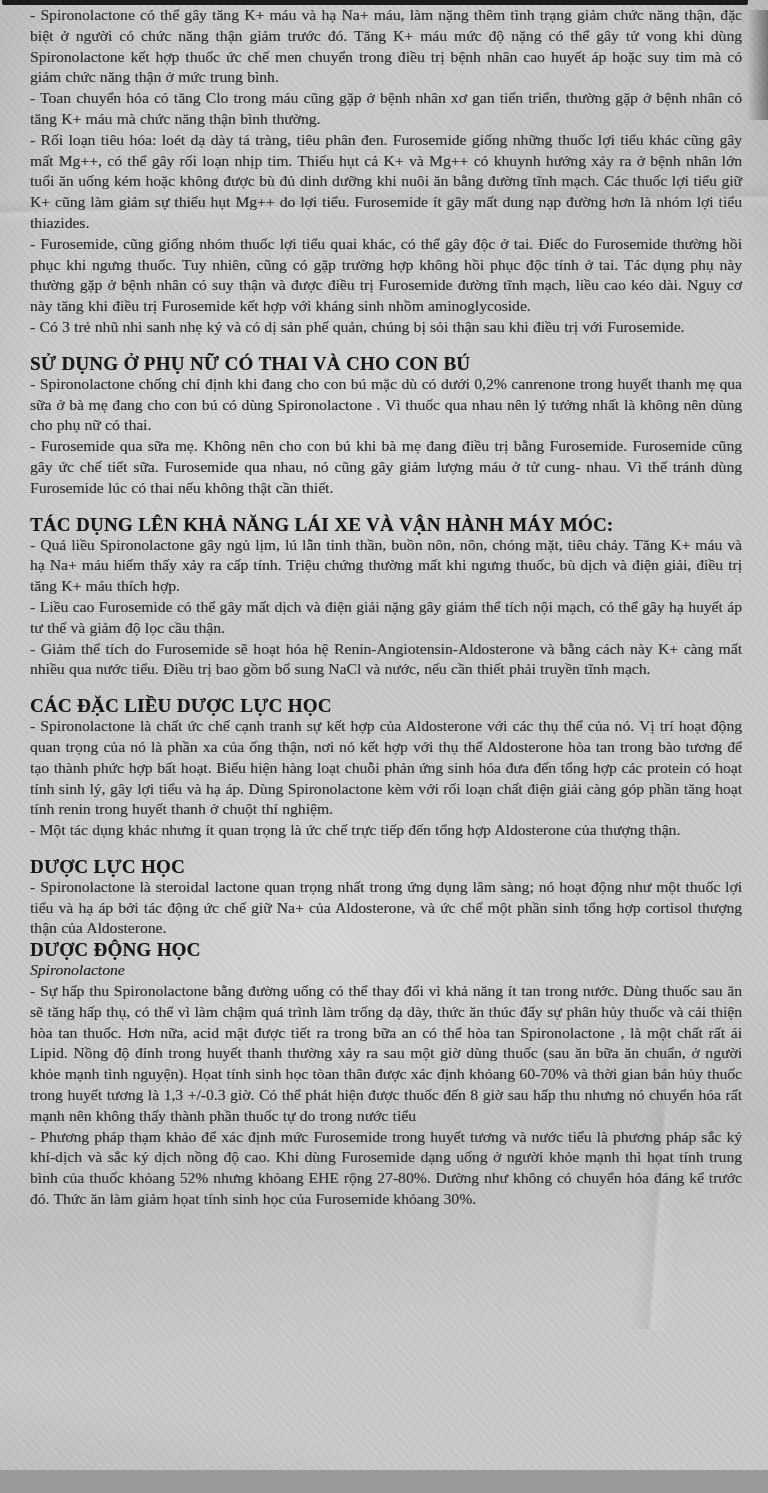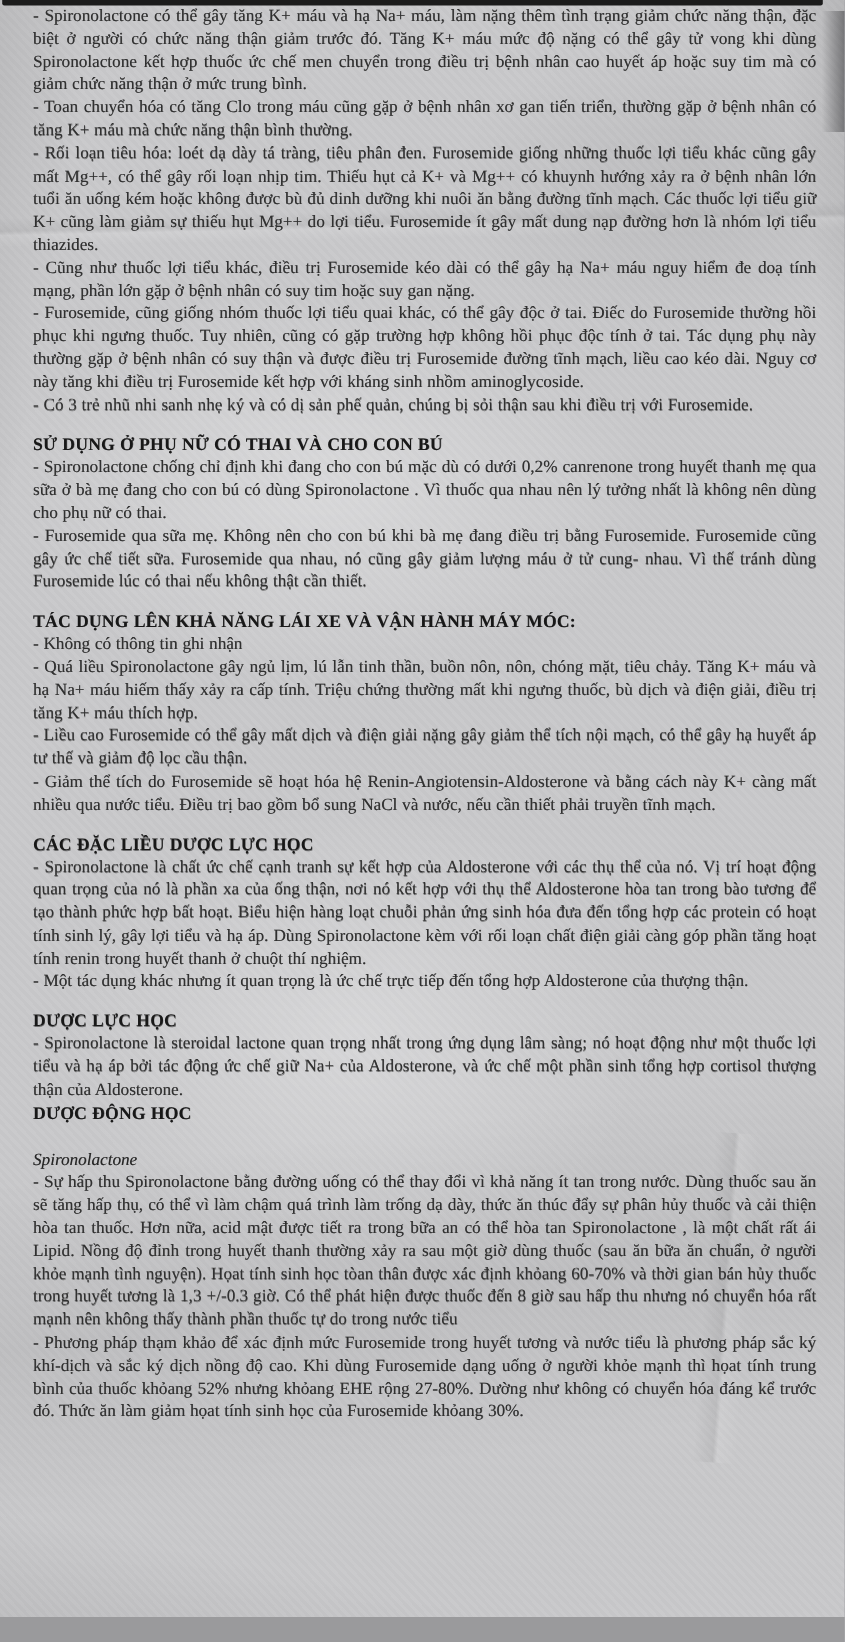--- a/index.html
+++ b/index.html
@@ -42,58 +42,56 @@
   .content{
     position:absolute;top:5px;left:30px;width:712px;
     font-size:15.6px;line-height:20.8px;
     text-align:justify;
     text-shadow:0.25px 0.25px 0.35px rgba(45,45,45,0.55);
     word-spacing:0.4px;
   }
   p{margin:0;padding:0;}
   h2{
     margin:15px 0 0 0;padding:0;
-    font-size:16px;line-height:21px;
+    font-size:19px;line-height:21px;
     font-weight:bold;color:#181818;
     letter-spacing:0.2px;text-align:left;
     text-shadow:0.3px 0.3px 0.4px rgba(20,20,20,0.5);
   }
   h2.tight{margin-top:0;}
-  .drug{display:block;font-style:italic;color:#262626;margin-top:22px;}
+  .drug{display:block;font-style:italic;color:#262626;}
 </style>
 </head>
 <body>
 
 <div class="page">
 
   <div class="scan-edge-top"></div>
   <div class="scan-shadow-right"></div>
   <div class="crease-diagonal"></div>
   <div class="crease-vertical"></div>
 
   <div class="content">
 
     <section>
       <p>- Spironolactone có thể gây tăng K+ máu và hạ Na+ máu, làm nặng thêm tình trạng giảm chức năng thận, đặc biệt ở người có chức năng thận giảm trước đó. Tăng K+ máu mức độ nặng có thể gây tử vong khi dùng Spironolactone kết hợp thuốc ức chế men chuyển trong điều trị bệnh nhân cao huyết áp hoặc suy tim mà có giảm chức năng thận ở mức trung bình.</p>
       <p>- Toan chuyển hóa có tăng Clo trong máu cũng gặp ở bệnh nhân xơ gan tiến triển, thường gặp ở bệnh nhân có tăng K+ máu mà chức năng thận bình thường.</p>
       <p>- Rối loạn tiêu hóa: loét dạ dày tá tràng, tiêu phân đen. Furosemide giống những thuốc lợi tiểu khác cũng gây mất Mg++, có thể gây rối loạn nhịp tim. Thiếu hụt cả K+ và Mg++ có khuynh hướng xảy ra ở bệnh nhân lớn tuổi ăn uống kém hoặc không được bù đủ dinh dưỡng khi nuôi ăn bằng đường tĩnh mạch. Các thuốc lợi tiểu giữ K+ cũng làm giảm sự thiếu hụt Mg++ do lợi tiểu. Furosemide ít gây mất dung nạp đường hơn là nhóm lợi tiểu thiazides.</p>
-      <p>- Cũng như thuốc lợi tiểu khác, điều trị Furosemide kéo dài có thể gây hạ Na+ máu nguy hiểm đe doạ tính mạng, phần lớn gặp ở bệnh nhân có suy tim hoặc suy gan nặng.</p>
       <p>- Furosemide, cũng giống nhóm thuốc lợi tiểu quai khác, có thể gây độc ở tai. Điếc do Furosemide thường hồi phục khi ngưng thuốc. Tuy nhiên, cũng có gặp trường hợp không hồi phục độc tính ở tai. Tác dụng phụ này thường gặp ở bệnh nhân có suy thận và được điều trị Furosemide đường tĩnh mạch, liều cao kéo dài. Nguy cơ này tăng khi điều trị Furosemide kết hợp với kháng sinh nhồm aminoglycoside.</p>
       <p>- Có 3 trẻ nhũ nhi sanh nhẹ ký và có dị sản phế quản, chúng bị sỏi thận sau khi điều trị với Furosemide.</p>
     </section>
 
     <section>
       <h2>SỬ DỤNG Ở PHỤ NỮ CÓ THAI VÀ CHO CON BÚ</h2>
       <p>- Spironolactone chống chỉ định khi đang cho con bú mặc dù có dưới 0,2% canrenone trong huyết thanh mẹ qua sữa ở bà mẹ đang cho con bú có dùng Spironolactone . Vì thuốc qua nhau nên lý tưởng nhất là không nên dùng cho phụ nữ có thai.</p>
       <p>- Furosemide qua sữa mẹ. Không nên cho con bú khi bà mẹ đang điều trị bằng Furosemide. Furosemide cũng gây ức chế tiết sữa. Furosemide qua nhau, nó cũng gây giảm lượng máu ở tử cung- nhau. Vì thế tránh dùng Furosemide lúc có thai nếu không thật cần thiết.</p>
     </section>
 
     <section>
       <h2>TÁC DỤNG LÊN KHẢ NĂNG LÁI XE VÀ VẬN HÀNH MÁY MÓC:</h2>
-      <p>- Không có thông tin ghi nhận</p>
     </section>
 
     <section>
       <p>- Quá liều Spironolactone gây ngủ lịm, lú lẫn tinh thần, buồn nôn, nôn, chóng mặt, tiêu chảy. Tăng K+ máu và hạ Na+ máu hiếm thấy xảy ra cấp tính. Triệu chứng thường mất khi ngưng thuốc, bù dịch và điện giải, điều trị tăng K+ máu thích hợp.</p>
       <p>- Liều cao Furosemide có thể gây mất dịch và điện giải nặng gây giảm thể tích nội mạch, có thể gây hạ huyết áp tư thế và giảm độ lọc cầu thận.</p>
       <p>- Giảm thể tích do Furosemide sẽ hoạt hóa hệ Renin-Angiotensin-Aldosterone và bằng cách này K+ càng mất nhiều qua nước tiểu. Điều trị bao gồm bổ sung NaCl và nước, nếu cần thiết phải truyền tĩnh mạch.</p>
     </section>
 
     <section>
       <h2>CÁC ĐẶC LIỀU DƯỢC LỰC HỌC</h2>

